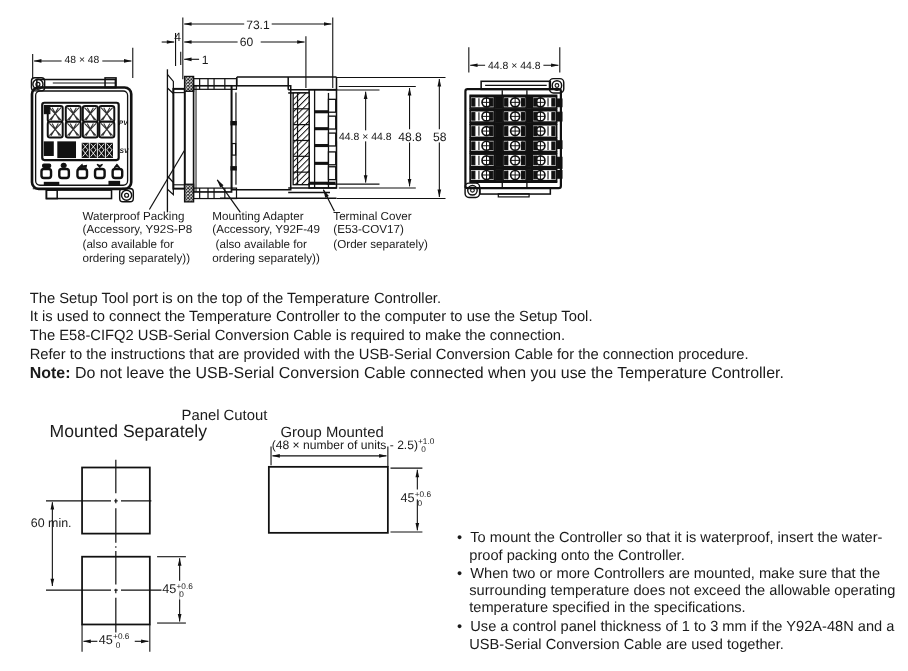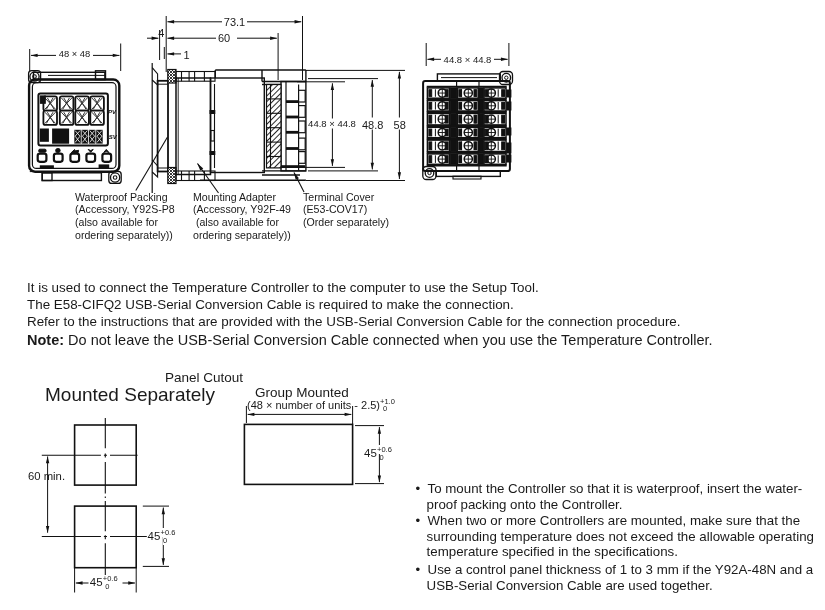--- a/index.html
+++ b/index.html
@@ -462,27 +462,28 @@
         <rect x="441" y="54" width="53" height="10" fill="#fff"></rect>
         <text x="467.5" y="62.8" text-anchor="middle" font-size="9.5">44.8 × 44.8</text>
       </g>
     </g>
   </svg>
 
   <div class="t" style="left:75px;top:190.7px;font-size:10.6px;line-height:12.8px;">Waterproof Packing<br>(Accessory, Y92S-P8<br>(also available for<br>ordering separately))</div>
   <div class="t" style="left:193px;top:190.7px;font-size:10.6px;line-height:12.8px;">Mounting Adapter<br>(Accessory, Y92F-49<br>&nbsp;(also available for<br>ordering separately))</div>
   <div class="t" style="left:303px;top:190.7px;font-size:10.6px;line-height:12.8px;">Terminal Cover<br>(E53-COV17)<br>(Order separately)</div>
 
+  <div class="t" style="left:27px;top:263px;font-size:13.4px;">The Setup Tool port is on the top of the Temperature Controller.</div>
   <div class="t" style="left:27px;top:279.8px;font-size:13.4px;">It is used to connect the Temperature Controller to the computer to use the Setup Tool.</div>
   <div class="t" style="left:27px;top:297px;font-size:13.4px;">The E58-CIFQ2 USB-Serial Conversion Cable is required to make the connection.</div>
   <div class="t" style="left:27px;top:314px;font-size:13.4px;">Refer to the instructions that are provided with the USB-Serial Conversion Cable for the connection procedure.</div>
   <div class="t" style="left:27px;top:331.8px;font-size:14.5px;"><b>Note:</b> Do not leave the USB-Serial Conversion Cable connected when you use the Temperature Controller.</div>
 
   <div class="t" style="left:165px;top:369.5px;font-size:13.5px;">Panel Cutout</div>
-  <div class="t" style="left:45px;top:383.5px;font-size:19px;">Mounted Separately</div>
+  <div class="t" style="left:45px;top:383.5px;font-size:16px;">Mounted Separately</div>
   <div class="t" style="left:255px;top:384.5px;font-size:13.5px;">Group Mounted</div>
   <div class="t" style="left:247px;top:398.9px;font-size:11px;">(48 × number of units - 2.5)</div>
   <div class="t s7" style="left:380px;top:396.5px;">+1.0</div>
   <div class="t s7" style="left:383px;top:404.3px;">0</div>
 
   <div class="t" style="left:28px;top:470px;font-size:11.3px;">60 min.</div>
 
   <div class="t" style="left:147.5px;top:530.3px;font-size:11.5px;background:#fff;">45</div>
   <div class="t s7" style="left:160.5px;top:528.3px;background:#fff;">+0.6</div>
   <div class="t s7" style="left:163px;top:535.8px;background:#fff;">0</div>

